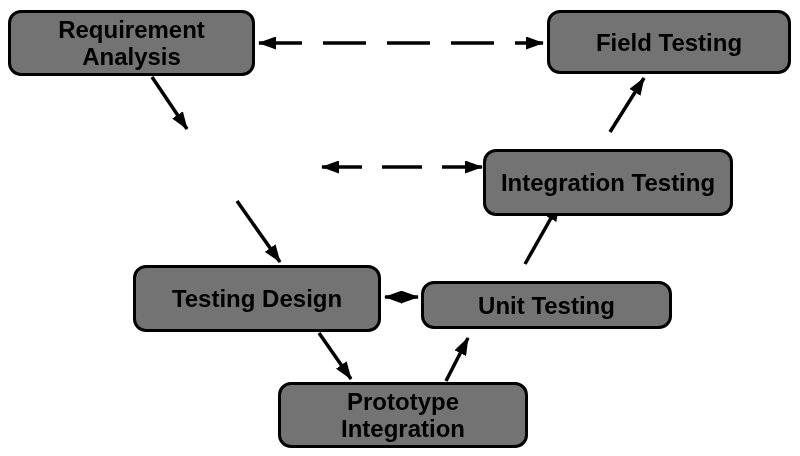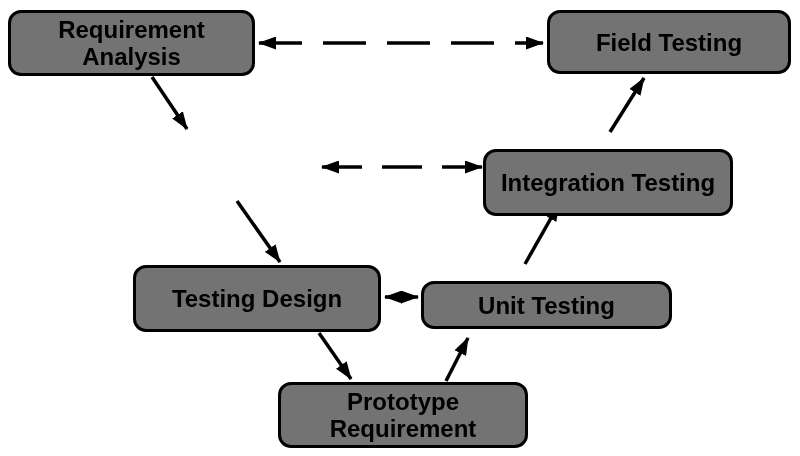--- a/index.html
+++ b/index.html
@@ -95,16 +95,16 @@
 
   <div class="node" id="node-module-design">
     <span>Testing Design</span>
   </div>
 
   <div class="node" id="node-unit-testing">
     <span>Unit Testing</span>
   </div>
 
   <div class="node two-line" id="node-prototype-development">
-    <span>Prototype Requirement</span>
+    <span>Prototype Integration</span>
   </div>
 
 </div>
 
 </body></html>

